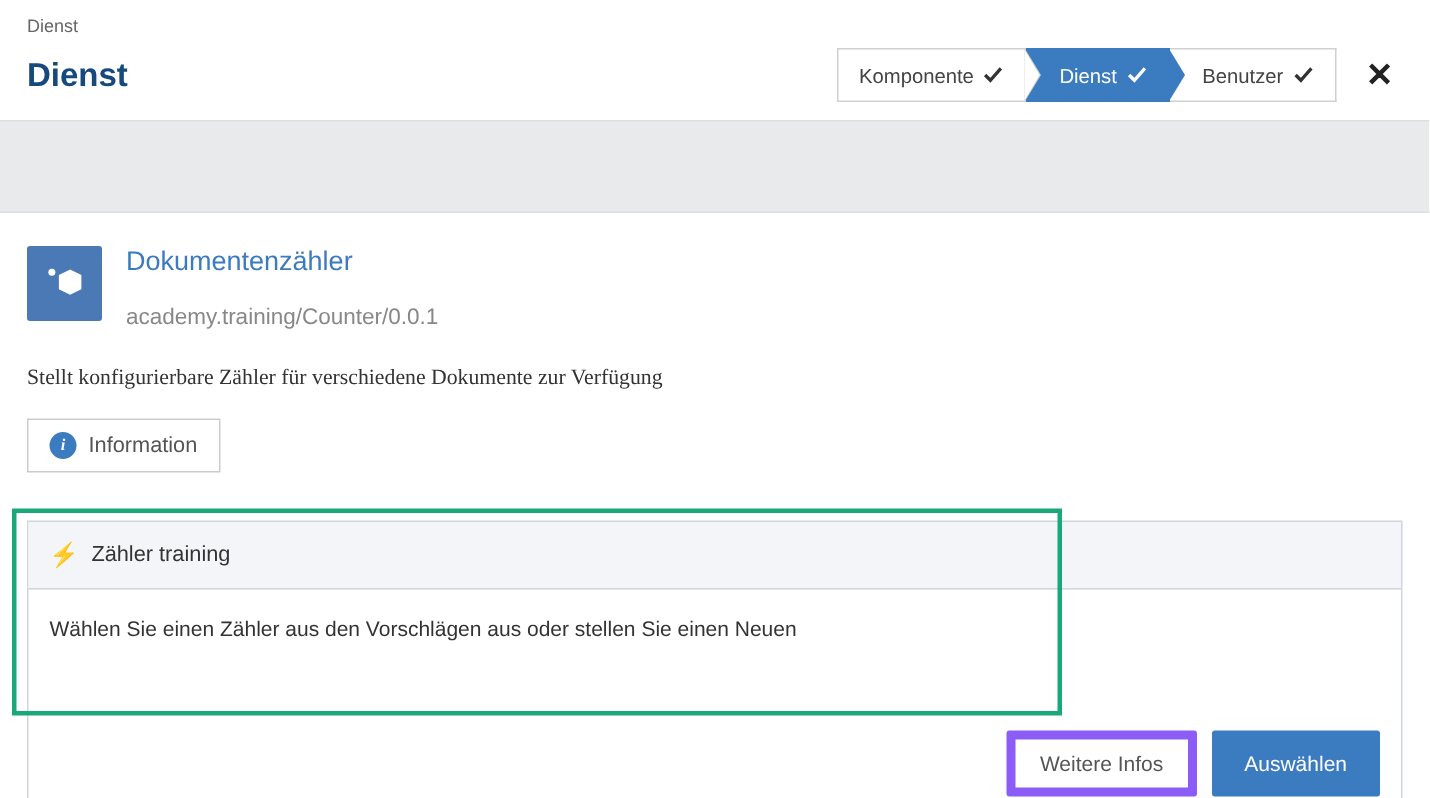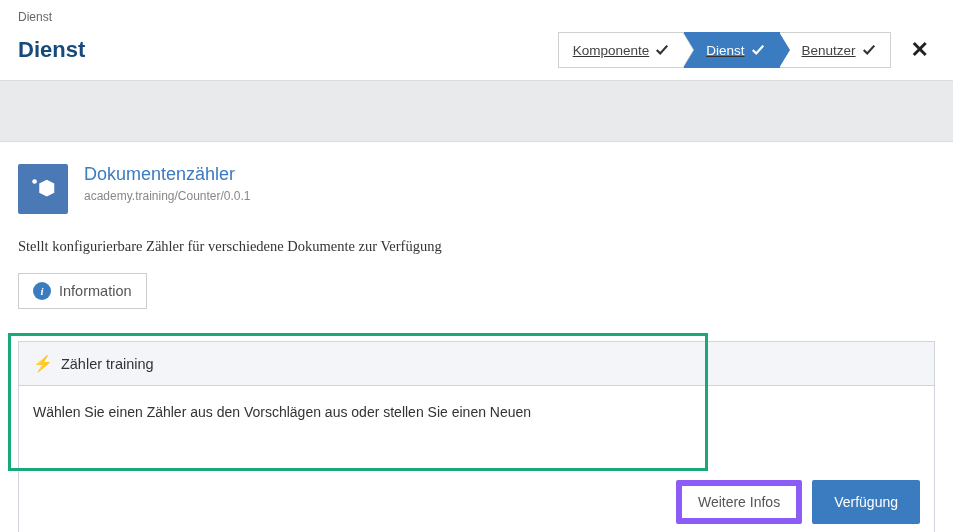--- a/index.html
+++ b/index.html
@@ -1,38 +1,38 @@
 <!DOCTYPE html>
 <html><head>
 <meta charset="utf-8">
 <style>
 * { box-sizing: border-box; margin: 0; padding: 0; }
 body { font-family: -apple-system, BlinkMacSystemFont, "Segoe UI", Arial, sans-serif; font-size: 14px; color: #333; background: #fff; width: 953px; }
 .breadcrumb-top { padding: 10px 18px 0; font-size: 12px; color: #666; }
 .header-row { display: flex; align-items: center; justify-content: space-between; padding: 8px 18px 12px; }
 .page-title { font-size: 22px; font-weight: 600; color: #174a7c; }
-.wizard-steps { display: flex; align-items: center; gap: 0; text-decoration: underline; }
+.wizard-steps { display: flex; align-items: center; gap: 0; }
 .step { position: relative; display: flex; align-items: center; gap: 6px; padding: 8px 14px 8px 22px; border: 1px solid #d0d0d0; border-left: none; font-size: 13.5px; color: #444; background: #fff; cursor: pointer; height: 36px; }
 .step:first-child { border-left: 1px solid #d0d0d0; padding-left: 14px; }
 .step::after { content: ""; position: absolute; right: -10px; top: 0; width: 0; height: 0; border-top: 17px solid transparent; border-bottom: 17px solid transparent; border-left: 10px solid #fff; z-index: 2; }
 .step::before { content: ""; position: absolute; right: -11px; top: -1px; width: 0; height: 0; border-top: 18px solid transparent; border-bottom: 18px solid transparent; border-left: 11px solid #d0d0d0; z-index: 1; }
 .step:last-child::after, .step:last-child::before { display: none; }
 .step.active { background: #3b7bbf; color: #fff; border-color: #3b7bbf; }
 .step.active::after { border-left-color: #3b7bbf; }
 .step.active::before { border-left-color: #3b7bbf; }
 .step .check { width: 14px; height: 14px; }
 .close-btn { margin-left: 14px; font-size: 22px; font-weight: 700; color: #222; cursor: pointer; padding: 2px 6px; }
 .gray-bar { height: 62px; background: #e9eaec; border-top: 1px solid #dcdde0; border-bottom: 1px solid #dcdde0; }
 .content { padding: 0 18px; }
 .module-row { display: flex; align-items: flex-start; gap: 16px; margin-top: 22px; }
 .module-icon { width: 50px; height: 50px; background: #4a79b6; border-radius: 2px; display: flex; align-items: center; justify-content: center; }
 .module-icon svg { width: 30px; height: 30px; }
-.module-text { display: flex; flex-direction: column; gap: 4px; }
+.module-text { display: flex; flex-direction: column; gap: 18px; }
 .module-title { font-size: 18px; color: #3b7bbf; font-weight: 500; }
-.module-path { font-size: 12px; color: #888; }
+.module-path { font-size: 15px; color: #888; }
 .module-desc { margin-top: 24px; font-size: 14.5px; color: #333; font-family: Liberation Serif, serif; }
 .info-btn { display: inline-flex; align-items: center; gap: 8px; border: 1px solid #ccc; padding: 8px 14px; margin-top: 18px; font-size: 14.5px; color: #555; cursor: pointer; background: #fff; }
 .info-btn .i-icon { width: 18px; height: 18px; border-radius: 50%; background: #3b7bbf; color: #fff; display: flex; align-items: center; justify-content: center; font-size: 11px; font-weight: 700; font-style: italic; font-family: Georgia, serif; }
 .action-card { margin-top: 32px; border: 1px solid #d0d5dd; background: #fff; }
 .action-header { display: flex; align-items: center; gap: 8px; padding: 12px 14px; background: #f3f5f9; border-bottom: 1px solid #d0d5dd; font-size: 14.5px; color: #333; }
 .bolt { color: #3b7bbf; font-size: 16px; }
 .action-body { padding: 18px 14px 60px; font-size: 14px; color: #333; position: relative; }
 .action-footer { display: flex; justify-content: flex-end; gap: 10px; padding: 0 14px 16px; }
 .btn { padding: 8px 16px; font-size: 14px; border: 6px solid #8b5cf6; background: #fff; color: #555; cursor: pointer; border-radius: 2px; }
 .btn.primary { background: #3b7bbf; border-color: #3b7bbf; color: #fff; }
@@ -95,18 +95,18 @@
 
   <div style="position:relative;">
     <div class="action-card">
       <div class="action-header">
         <span class="bolt">⚡</span>
         <span>Zähler training</span>
       </div>
       <div class="action-body">Wählen Sie einen Zähler aus den Vorschlägen aus oder stellen Sie einen Neuen</div>
       <div class="action-footer">
         <button class="btn">Weitere Infos</button>
-        <button class="btn primary">Verfügung</button>
+        <button class="btn primary">Auswählen</button>
       </div>
     </div>
     <div class="highlight-overlay" style="left:-10px; top:-8px; width:700px; height:138px;"></div>
   </div>
 </div>
 
 </body></html>

